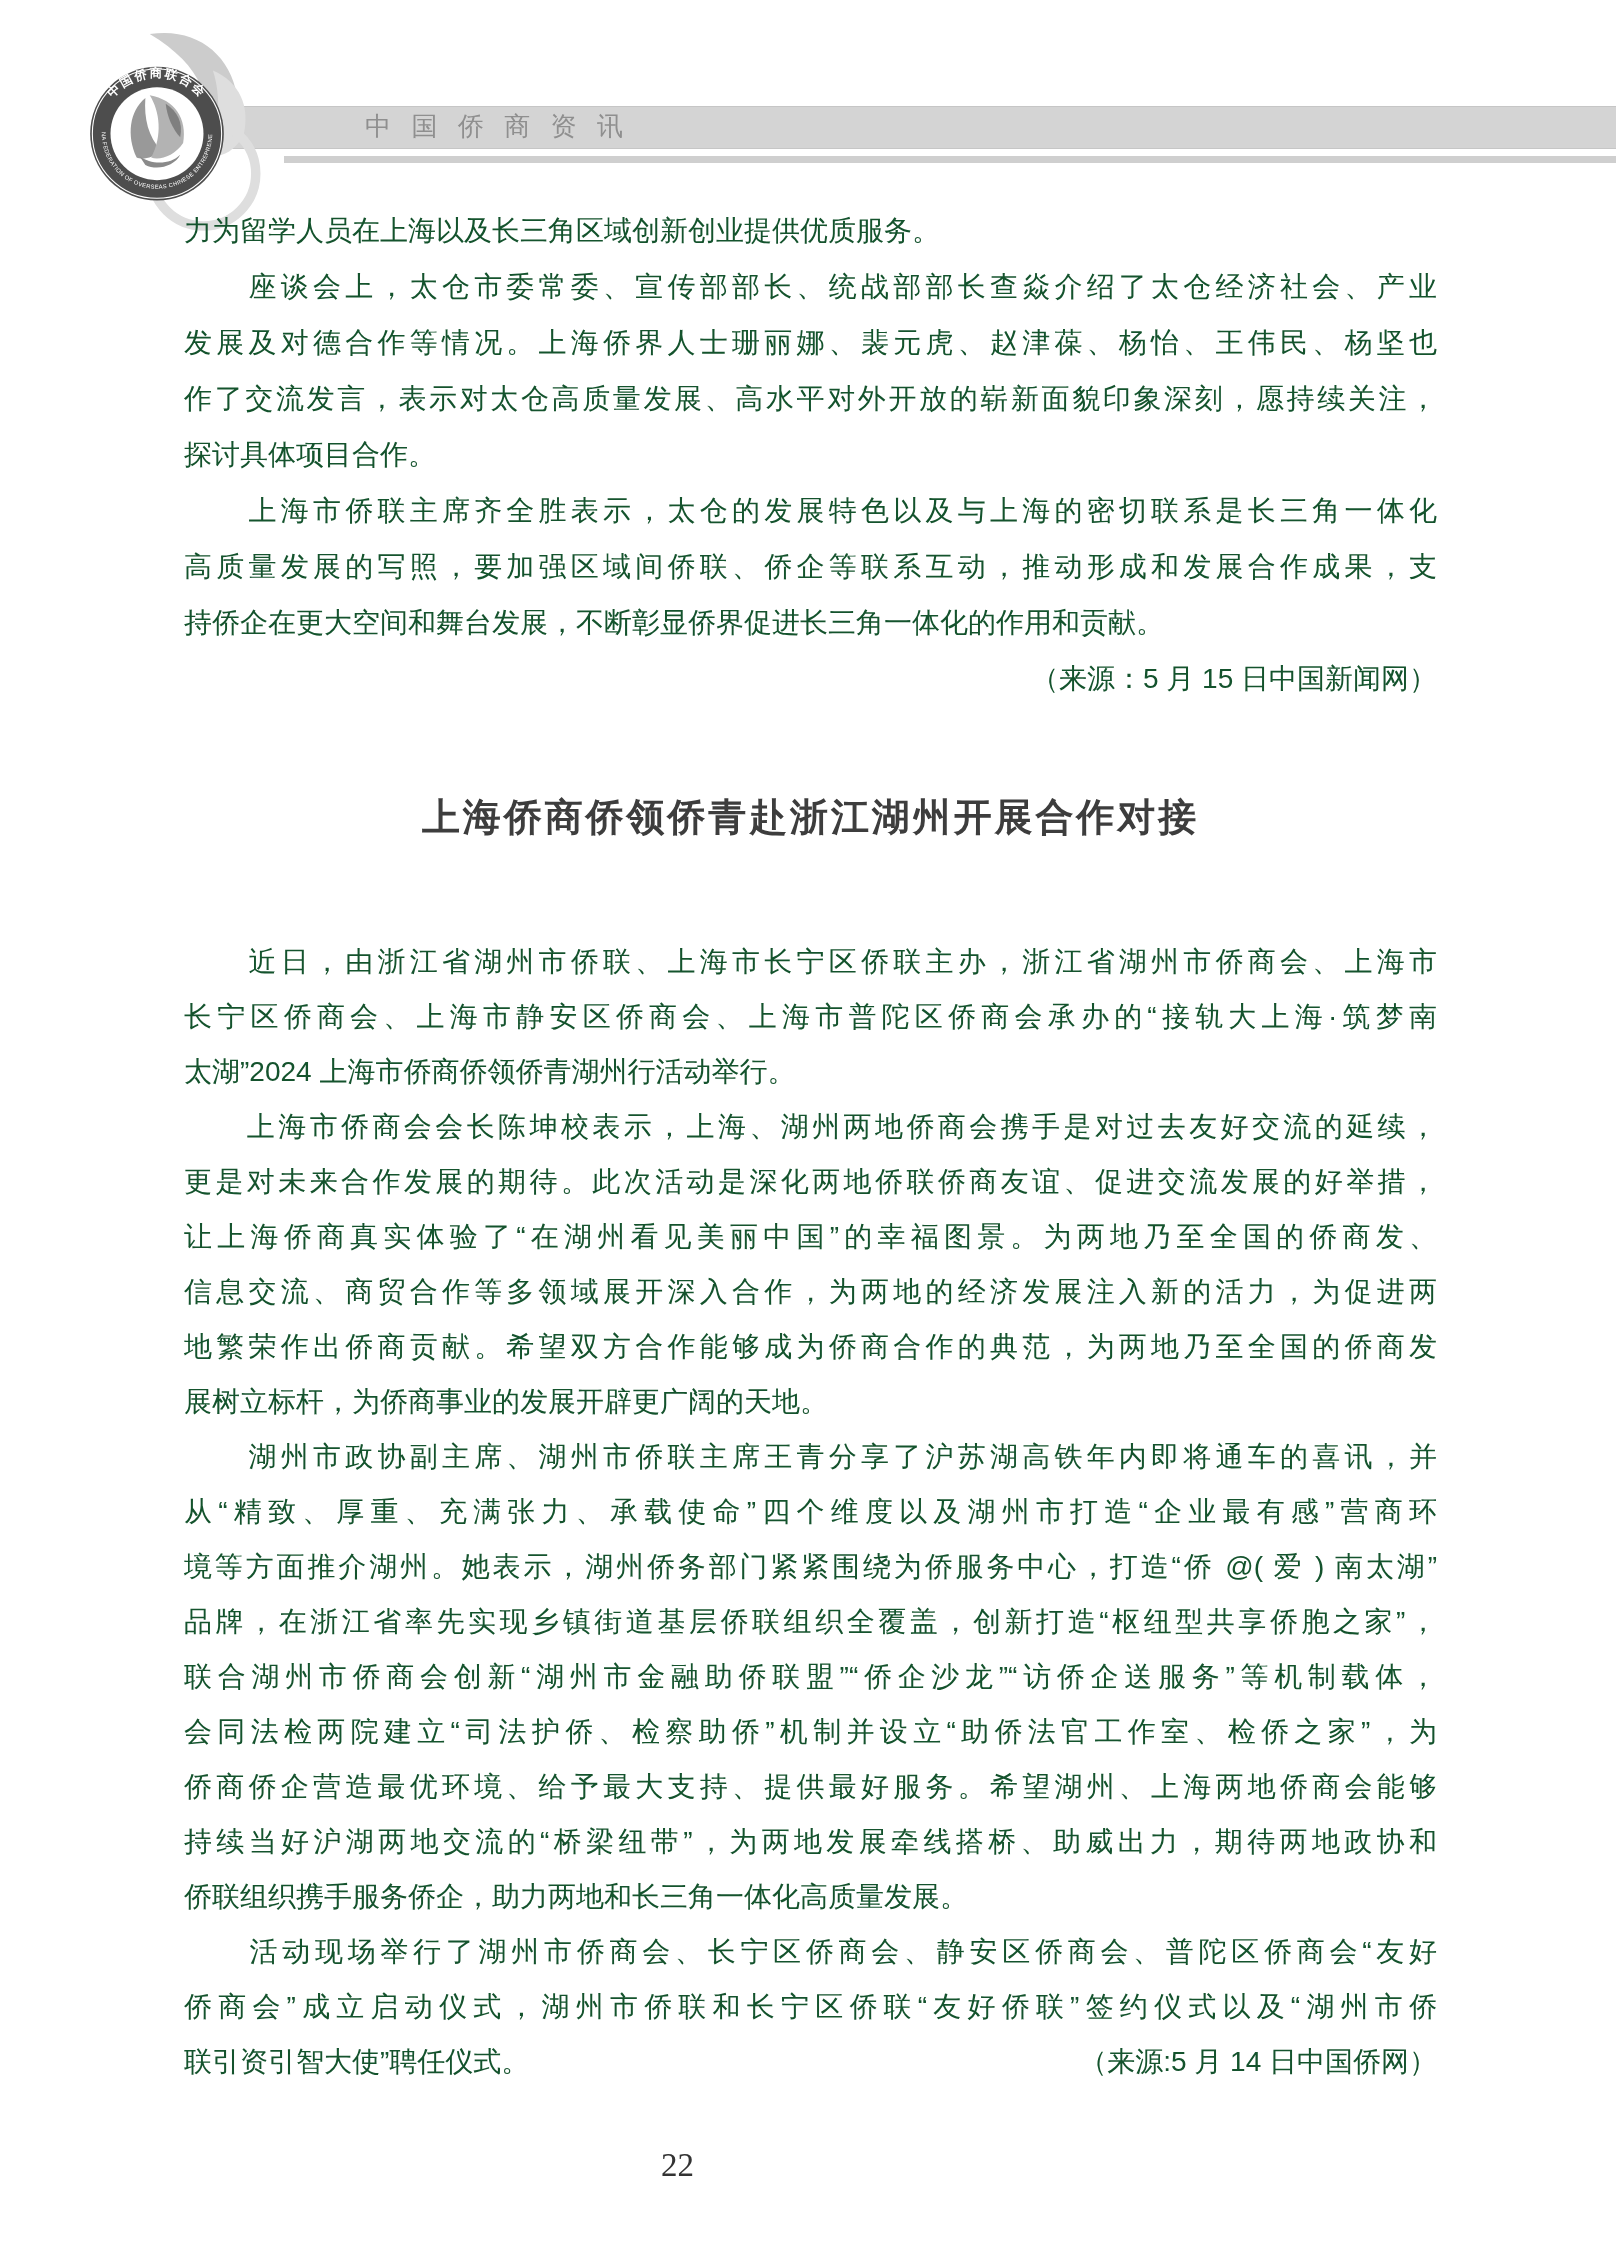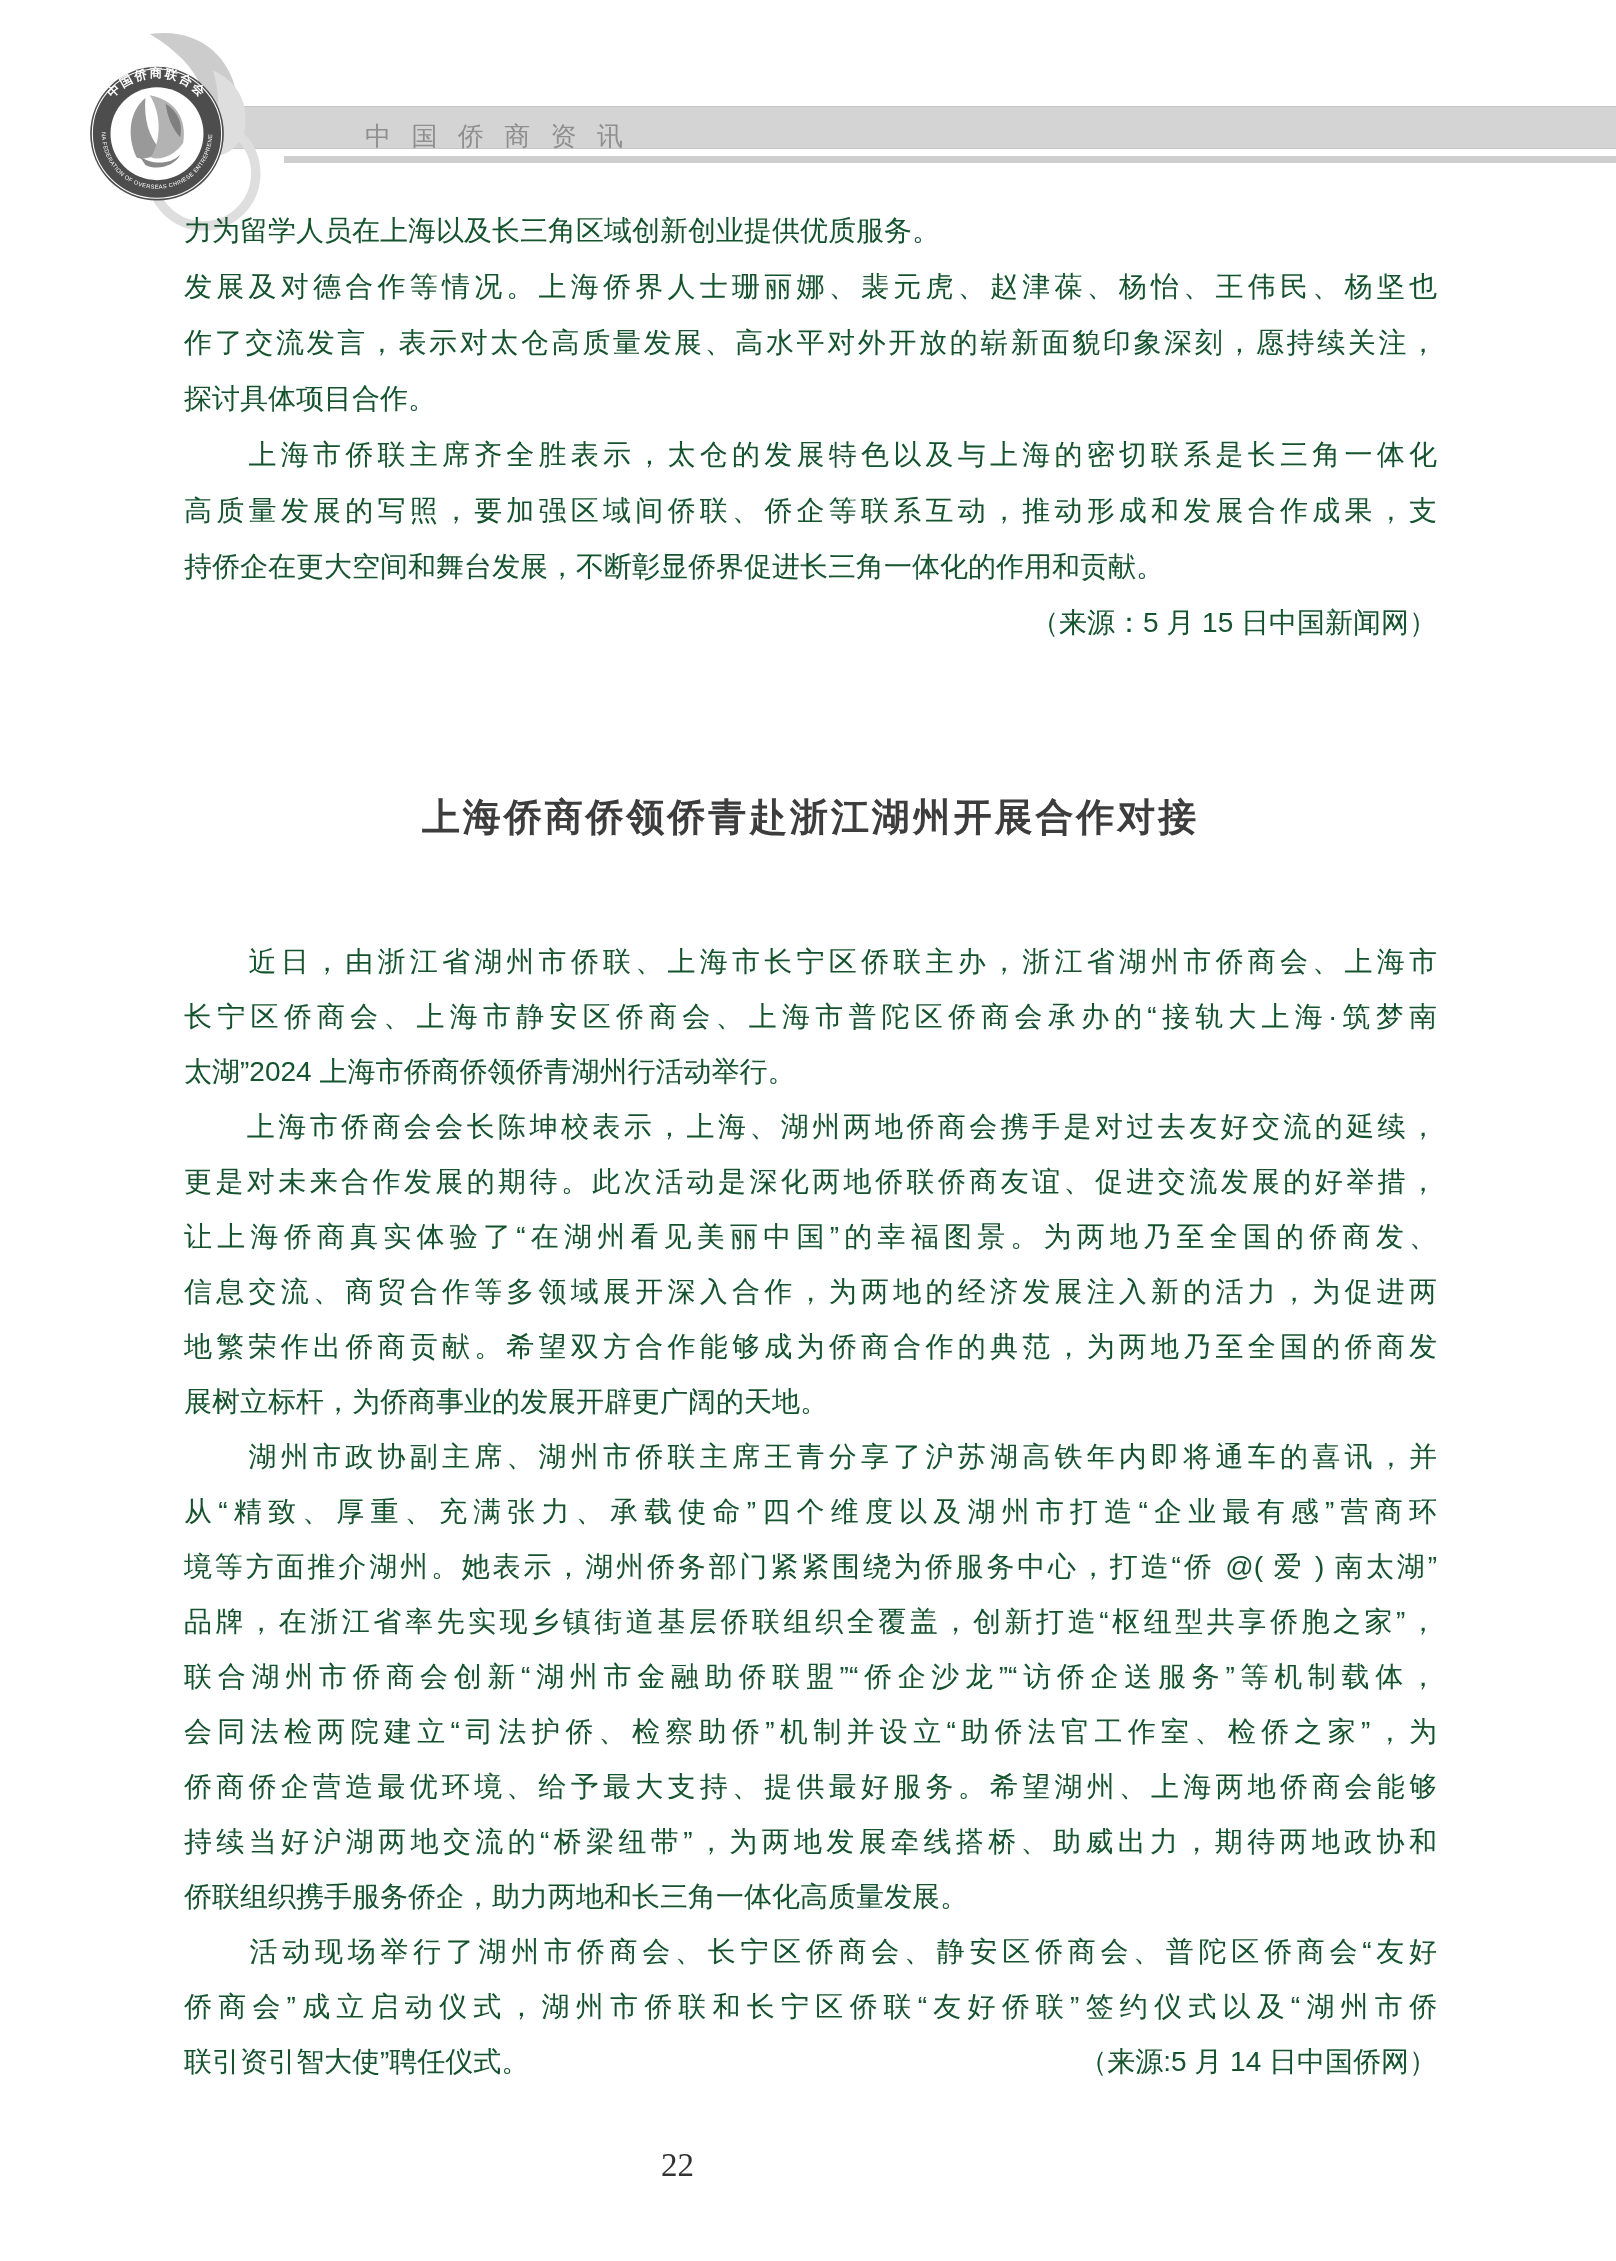--- a/index.html
+++ b/index.html
@@ -9,21 +9,21 @@
     font-family:"Liberation Sans", sans-serif;
     color:#2f2f2f;
   }
   
   .band {
     position:absolute; left:222px; top:106px; width:1394px; height:43px;
     background:#d4d4d4; box-sizing:border-box;
     border-top:1.5px solid #c6c6c6; border-bottom:1.5px solid #c6c6c6;
   }
   .band-title {
-    position:absolute; left:365px; top:114px; height:44px;
+    position:absolute; left:365px; top:104px; height:44px;
     display:flex; align-items:center;
     font-size:26px; letter-spacing:20.4px; color:#8f8f8f; font-weight:400;
     white-space:nowrap;
   }
   .strip {
     position:absolute; left:284px; top:156px; width:1333px; height:6.6px;
     background:#cfcfcf;
   }
   .logo { position:absolute; left:64px; top:25px; width:247px; height:226px; }
   
@@ -86,20 +86,21 @@
     <g>
       <path d="M100 182 C86 152 90 118 112 100 C110 128 116 154 134 172 C124 182 108 186 100 182 Z" fill="#999999"></path>
       <path d="M118 96 C152 102 170 128 164 162 C152 180 132 186 120 182 C136 152 132 118 118 96 Z" fill="#b3b3b3"></path>
       <path d="M140 108 C156 118 164 134 160 154 C150 144 142 126 140 108 Z" fill="#7f7f7f"></path>
       <path d="M104 180 C120 192 146 192 160 178 C152 194 128 200 112 192 Z" fill="#8a8a8a"></path>
     </g>
   </svg>
 
   <div class="col a1">
     <div class="line short">力为留学人员在上海以及长三角区域创新创业提供优质服务。</div>
+    <div class="line">　　座谈会上，太仓市委常委、宣传部部长、统战部部长查焱介绍了太仓经济社会、产业</div>
     <div class="line">发展及对德合作等情况。上海侨界人士珊丽娜、裴元虎、赵津葆、杨怡、王伟民、杨坚也</div>
     <div class="line">作了交流发言，表示对太仓高质量发展、高水平对外开放的崭新面貌印象深刻，愿持续关注，</div>
     <div class="line short">探讨具体项目合作。</div>
     <div class="line">　　上海市侨联主席齐全胜表示，太仓的发展特色以及与上海的密切联系是长三角一体化</div>
     <div class="line">高质量发展的写照，要加强区域间侨联、侨企等联系互动，推动形成和发展合作成果，支</div>
     <div class="line short">持侨企在更大空间和舞台发展，不断彰显侨界促进长三角一体化的作用和贡献。</div>
     <div class="source">（来源：5 月 15 日中国新闻网）</div>
   </div>
 
   <div class="title">上海侨商侨领侨青赴浙江湖州开展合作对接</div>

